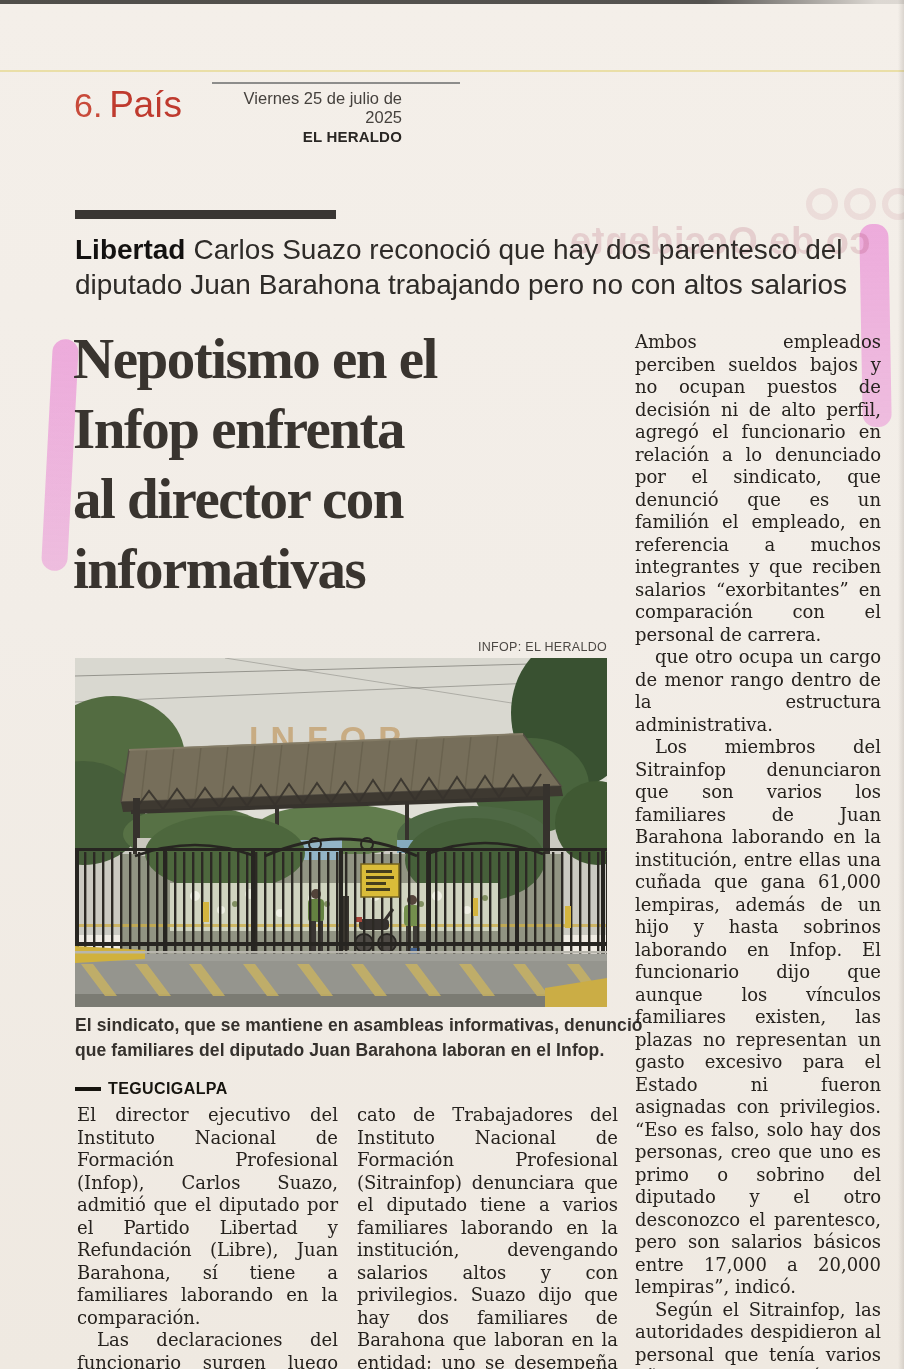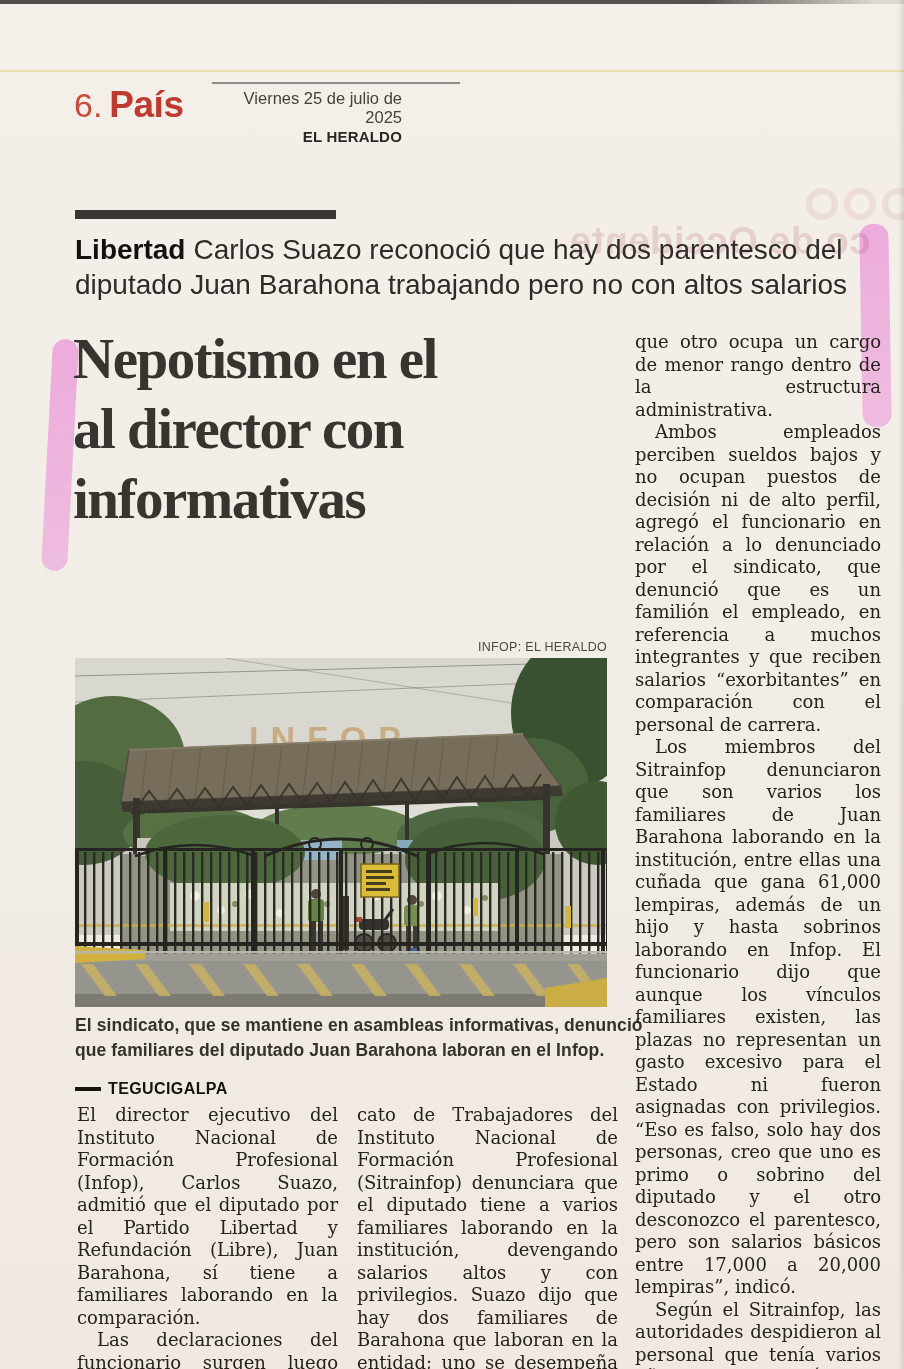--- a/index.html
+++ b/index.html
@@ -11,21 +11,21 @@
   }
   .scan-top{position:absolute;top:0;left:0;width:100%;height:4px;
     background:linear-gradient(to right,#504e4a 0%,#555350 78%,rgba(85,83,80,.15) 97%);}
   .scan-right{position:absolute;right:0;top:0;width:6px;height:100%;
     background:linear-gradient(to left,rgba(100,92,85,.18),rgba(100,92,85,0));}
   .rule-yellow{position:absolute;top:70px;left:0;width:100%;height:2px;background:#e7d992;opacity:.75;}
 
   
   .section{position:absolute;left:74px;top:84px;display:flex;align-items:baseline;gap:7px;}
   .sec-num{font-size:34px;color:#c84a3a;}
-  .sec-name{font-size:37px;font-weight:700;color:#bf3a2e;letter-spacing:-.5px;}
+  .sec-name{font-size:37px;font-weight:400;color:#bf3a2e;letter-spacing:-.5px;}
   .date-block{position:absolute;left:212px;top:82px;width:248px;}
   .date-rule{height:2px;background:#8d8d8b;margin-bottom:5px;}
   .date{font-size:16.5px;color:#45413d;text-align:right;padding-right:58px;}
   .masthead{font-size:15px;font-weight:700;color:#2a2724;text-align:right;padding-right:58px;margin-top:1px;letter-spacing:.2px;}
 
   
   .kicker-bar{position:absolute;left:75px;top:210px;width:261px;height:9px;background:#3a3633;}
   .kicker{position:absolute;left:75px;top:232px;width:825px;font-size:28px;line-height:35px;color:#2e2b28;}
   .k-line{white-space:nowrap;}
   .k-tag{font-weight:700;color:#131110;margin-right:8px;}
@@ -101,20 +101,21 @@
   <div class="kicker">
     <div class="k-line"><span class="k-tag">Libertad</span><span>Carlos Suazo reconoció que hay dos parentesco del</span></div>
     <div class="k-line">diputado Juan Barahona trabajando pero no con altos salarios</div>
   </div>
 
   <div class="hl-pink hl-left"></div>
   <div class="hl-pink hl-right"></div>
 
   <h1 class="headline">
       <div class="h-line">Nepotismo en el</div>
+      <div class="h-line">Infop enfrenta</div>
       <div class="h-line">al director con</div>
       <div class="h-line">informativas</div>
     </h1>
 
   <div class="photo-credit">INFOP: EL HERALDO</div>
 
   <div class="photo">
     <svg width="532" height="349" viewBox="0 0 532 349" xmlns="http://www.w3.org/2000/svg">
       <defs>
         <pattern id="bars" width="9" height="110" patternUnits="userSpaceOnUse">
@@ -266,22 +267,22 @@
       <p class="para">El director ejecutivo del Instituto Nacional de Formación Profesional (Infop), Carlos Suazo, admitió que el diputado por el Partido Libertad y Refundación (Libre), Juan Barahona, sí tiene a familiares laborando en la comparación.</p>
       <p class="para">Las declaraciones del funcionario surgen luego que el Sindi-</p>
     </div>
 
   <div class="col col-mid">
       <p class="para">cato de Trabajadores del Instituto Nacional de Formación Profesional (Sitrainfop) denunciara que el diputado tiene a varios familiares laborando en la institución, devengando salarios altos y con privilegios. Suazo dijo que hay dos familiares de Barahona que laboran en la entidad; uno se desempeña como guardia de seguridad, mientras</p>
     </div>
 
   <div class="col col-right">
     <div>
+        <p class="para">Ambos empleados perciben sueldos bajos y no ocupan puestos de decisión ni de alto perfil, agregó el funcionario en relación a lo denunciado por el sindicato, que denunció que es un familión el empleado, en referencia a muchos integrantes y que reciben salarios “exorbitantes” en comparación con el personal de carrera.</p>
         <p class="para">que otro ocupa un cargo de menor rango dentro de la estructura administrativa.</p>
-        <p class="para">Ambos empleados perciben sueldos bajos y no ocupan puestos de decisión ni de alto perfil, agregó el funcionario en relación a lo denunciado por el sindicato, que denunció que es un familión el empleado, en referencia a muchos integrantes y que reciben salarios “exorbitantes” en comparación con el personal de carrera.</p>
         <p class="para">Los miembros del Sitrainfop denunciaron que son varios los familiares de Juan Barahona laborando en la institución, entre ellas una cuñada que gana 61,000 lempiras, además de un hijo y hasta sobrinos laborando en Infop. El funcionario dijo que aunque los vínculos familiares existen, las plazas no representan un gasto excesivo para el Estado ni fueron asignadas con privilegios. “Eso es falso, solo hay dos personas, creo que uno es primo o sobrino del diputado y el otro desconozco el parentesco, pero son salarios básicos entre 17,000 a 20,000 lempiras”, indicó.</p>
       </div>
     <p class="para indent">
       <span>Según el Sitrainfop, las autoridades despidieron al personal que tenía varios años en la institución para contratar a los parientes del parlamentario</span>
     </p>
 
   </div>
 
   <div class="scan-right"></div>
 </div>

